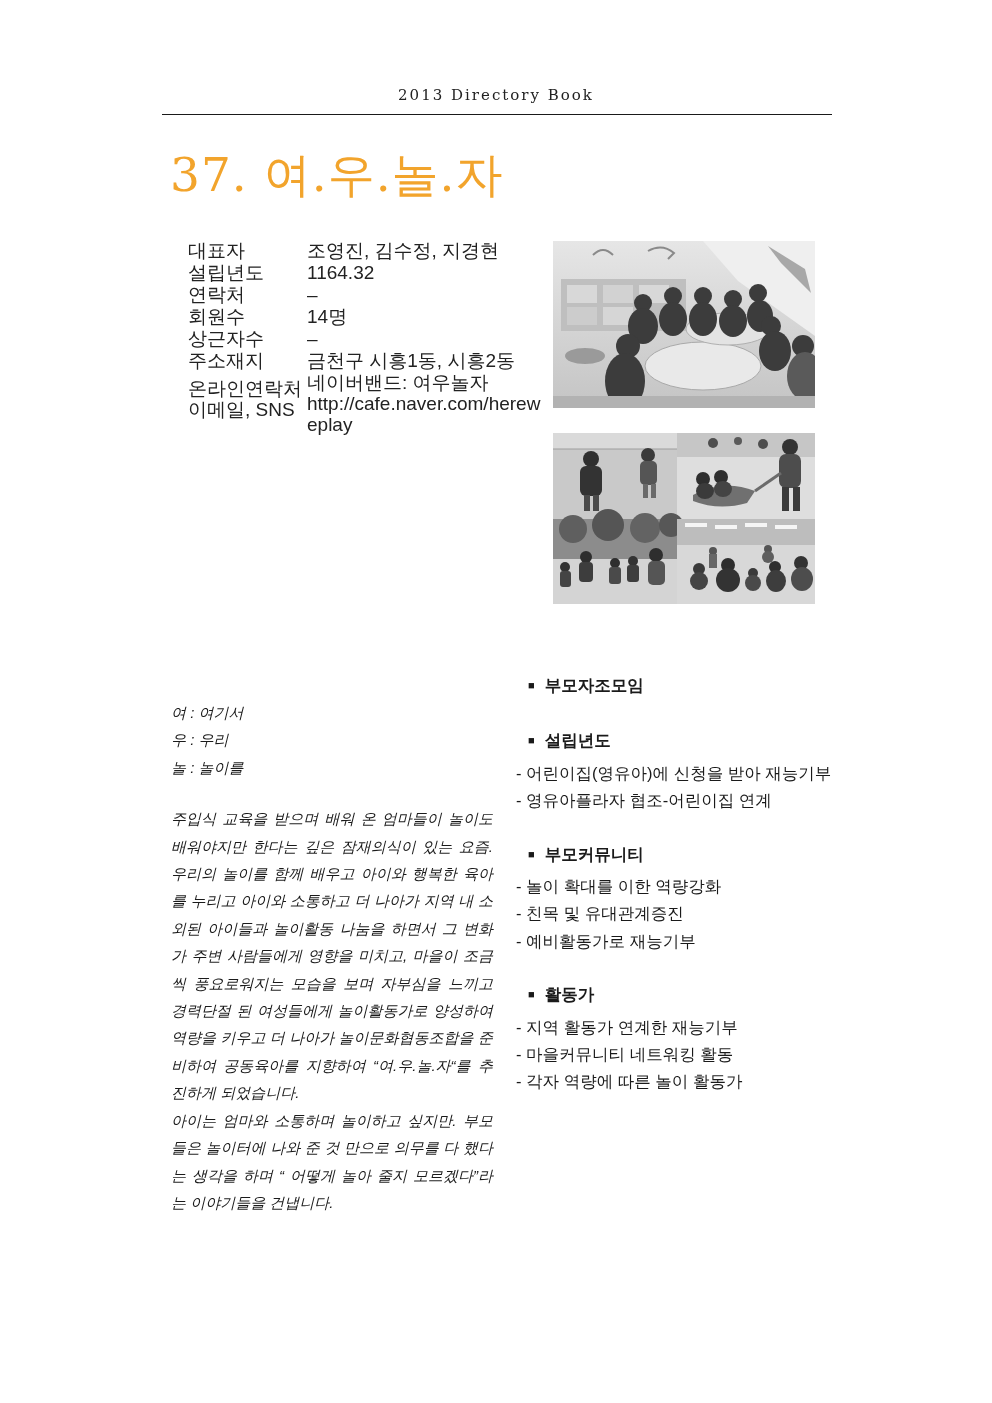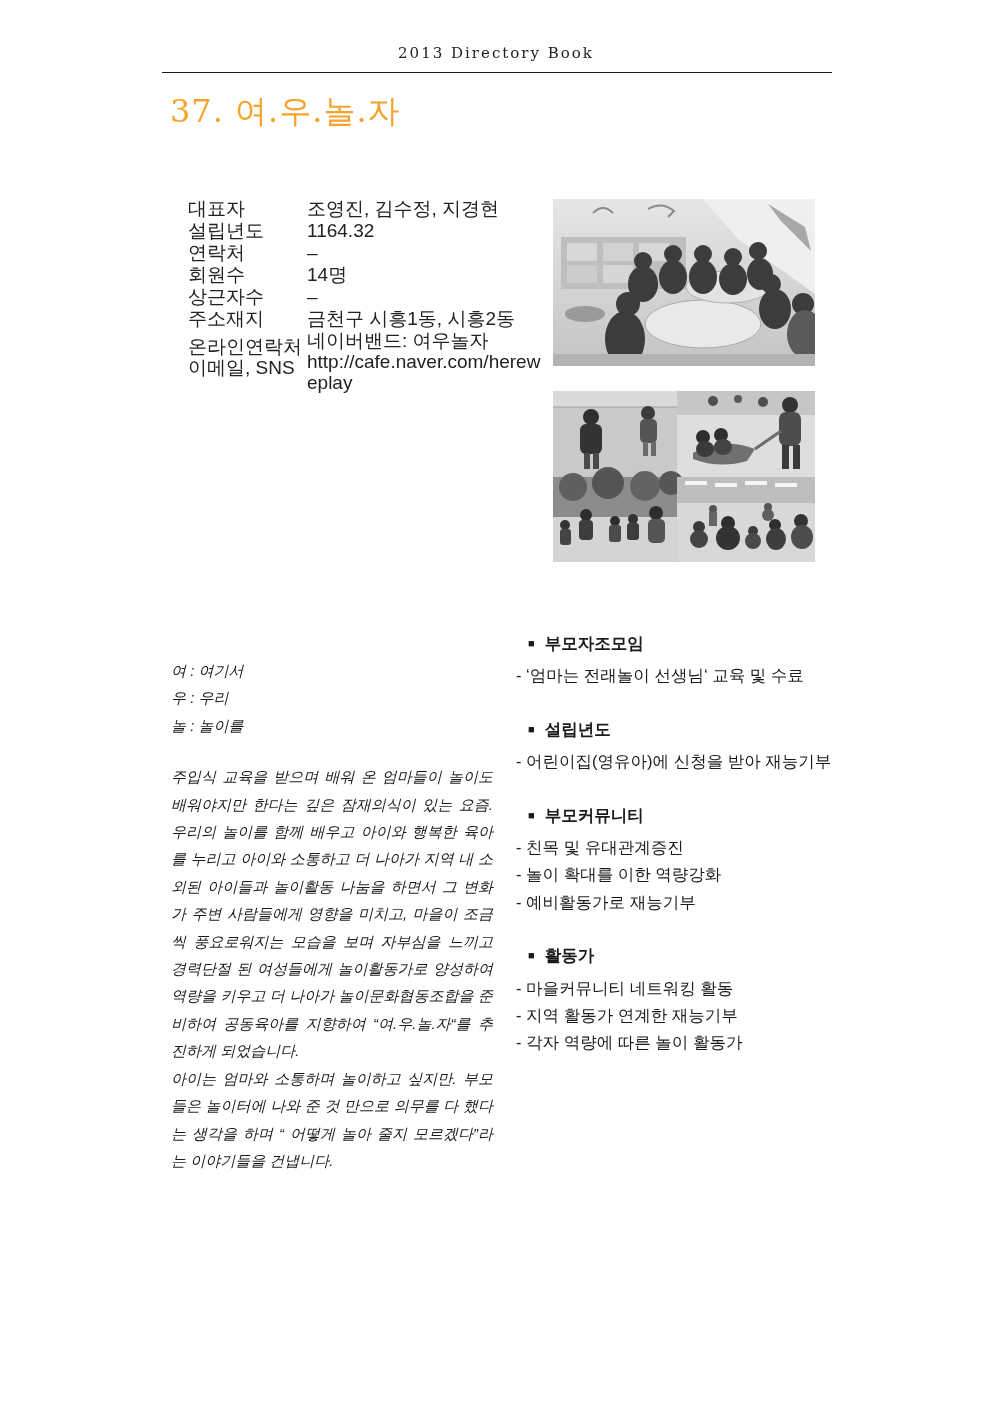--- a/index.html
+++ b/index.html
@@ -4,39 +4,40 @@
 <style>
   * { margin:0; padding:0; box-sizing:border-box; }
   html,body { background:#ffffff; }
   .page {
     position:relative;
     width:992px; height:1170px;
     background:#ffffff;
     font-family:"Liberation Sans","DejaVu Sans",sans-serif;
     color:#1a1a1a;
     overflow:hidden;
+    margin-top:42px;
   }
 
   
   .header-title {
     position:absolute; top:44px; left:0; width:100%;
     text-align:center;
     font-family:"DejaVu Serif",serif;
     font-size:15px; letter-spacing:2px; color:#222;
   }
   .header-rule {
     position:absolute; top:72px; left:162px; width:670px;
     border-top:1px solid #1a1a1a;
   }
 
   
   .doc-title {
-    position:absolute; left:170px; top:90px;
+    position:absolute; left:170px; top:102px;
     font-family:"DejaVu Serif","Liberation Serif",serif;
-    font-size:32px; font-weight:400;
+    font-size:47px; font-weight:400;
     color:#F2A42C;
     letter-spacing:1px;
   }
 
   
   .info {
     position:absolute; left:188px; top:198px; width:360px;
     font-size:19px; color:#222;
   }
   .info-row { display:flex; min-height:22px; line-height:22px; }
@@ -267,45 +268,45 @@
       <p>아이는 엄마와 소통하며 놀이하고 싶지만. 부모들은 놀이터에 나와 준 것 만으로 의무를 다 했다는 생각을 하며 “ 어떻게 놀아 줄지 모르겠다”라는 이야기들을 건냅니다.</p>
     </div>
   </div>
 
   <div class="col-right">
 
     <div class="act-section">
       <div class="act-heading">
         <span class="bullet">■</span><span>부모자조모임</span>
       </div>
-      <div class="act-item">‘엄마는 전래놀이 선생님‘ 교육 및 수료</div>
     </div>
 
     <div class="act-section">
       <div class="act-heading">
         <span class="bullet">■</span><span>설립년도</span>
       </div>
       <div class="act-item">어린이집(영유아)에 신청을 받아 재능기부</div>
+      <div class="act-item">영유아플라자 협조-어린이집 연계</div>
     </div>
 
     <div class="act-section">
       <div class="act-heading">
         <span class="bullet">■</span><span>부모커뮤니티</span>
       </div>
+      <div class="act-item">놀이 확대를 이한 역량강화</div>
       <div class="act-item">친목 및 유대관계증진</div>
-      <div class="act-item">놀이 확대를 이한 역량강화</div>
       <div class="act-item">예비활동가로 재능기부</div>
     </div>
 
     <div class="act-section">
       <div class="act-heading">
         <span class="bullet">■</span><span>활동가</span>
       </div>
+      <div class="act-item">지역 활동가 연계한 재능기부</div>
       <div class="act-item">마을커뮤니티 네트워킹 활동</div>
-      <div class="act-item">지역 활동가 연계한 재능기부</div>
       <div class="act-item">각자 역량에 따른 놀이 활동가</div>
     </div>
 
   </div>
 
   <div class="footer-rule"></div>
   <div class="page-number">43</div>
 
 </div>
 

